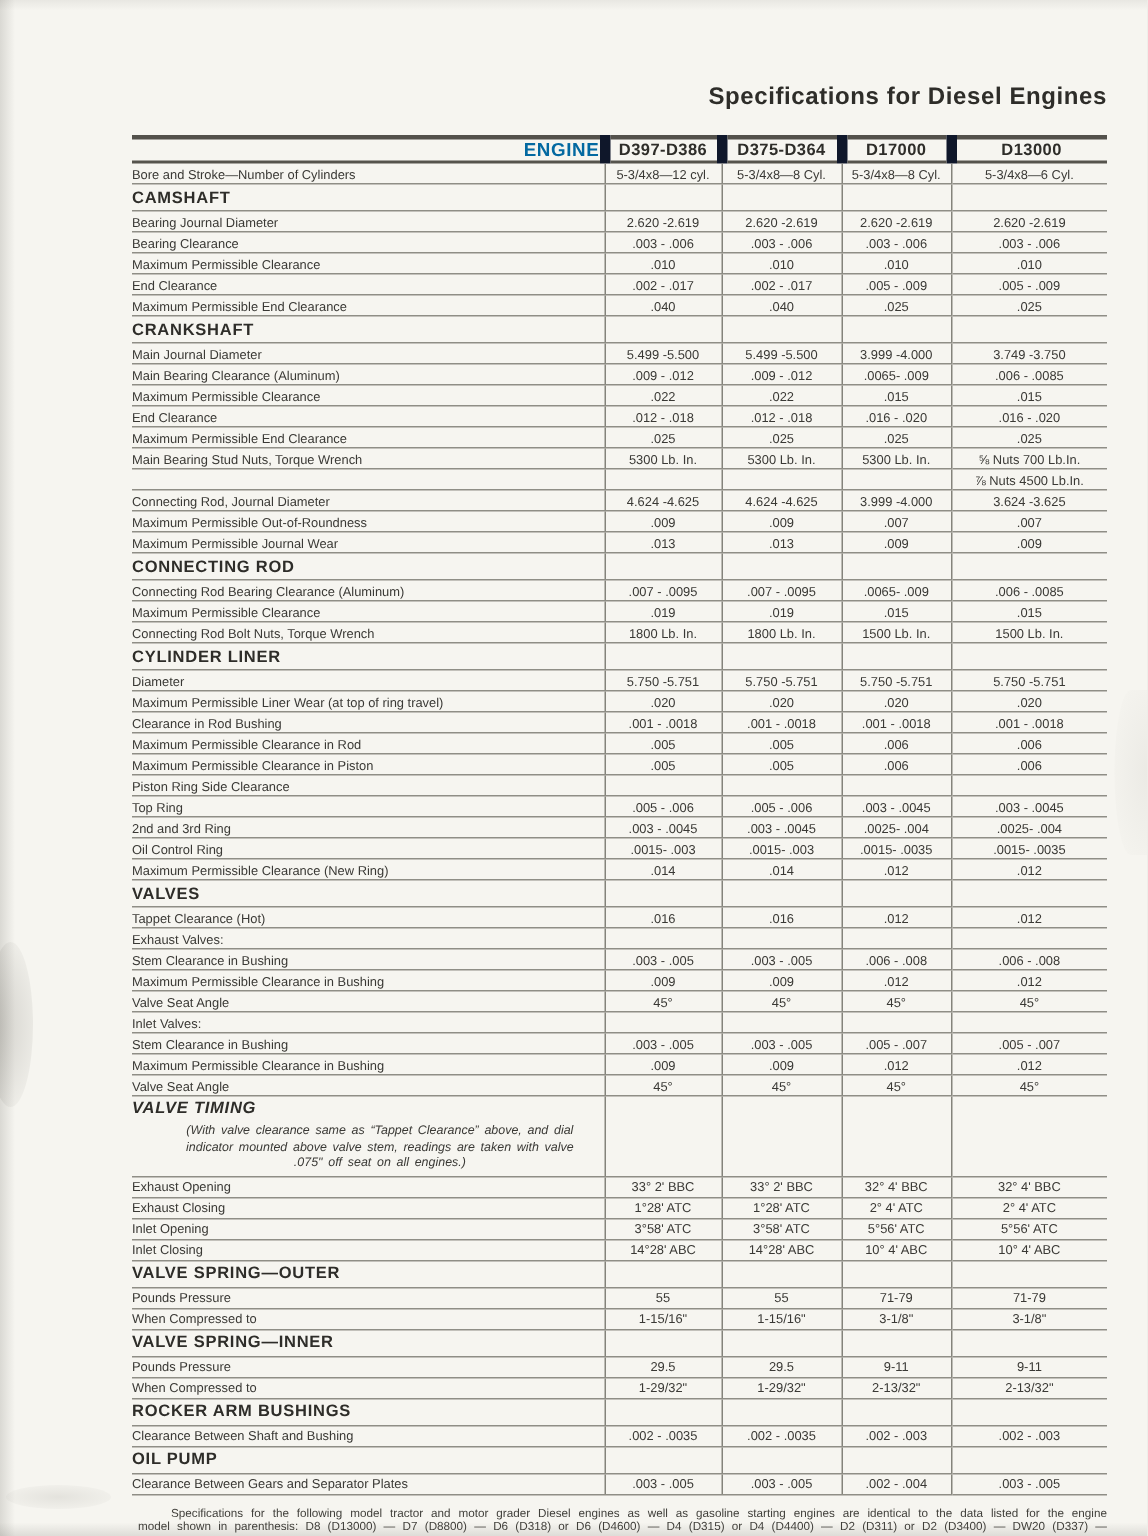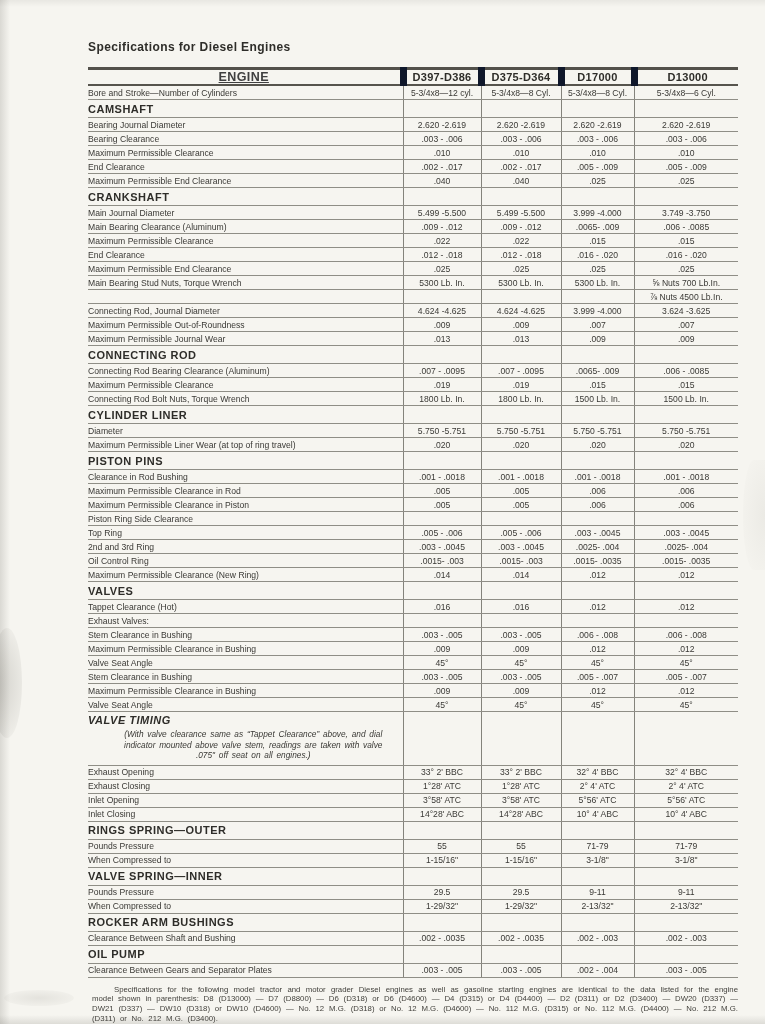--- a/index.html
+++ b/index.html
@@ -16,34 +16,34 @@
   .scan-bottom{position:absolute;left:0;bottom:0;width:100%;height:9px;
     background:linear-gradient(to top, rgba(70,68,62,.14), rgba(70,68,62,0));pointer-events:none;}
   .smudge-mid{position:absolute;left:-8px;top:628px;width:30px;height:110px;border-radius:50%;
     background:radial-gradient(ellipse at left, rgba(95,92,84,.28), rgba(95,92,84,0));pointer-events:none;}
   .smudge-corner{position:absolute;left:4px;bottom:18px;width:70px;height:16px;border-radius:50%;
     background:radial-gradient(ellipse at center, rgba(95,92,84,.12), rgba(95,92,84,0));pointer-events:none;}
   .curl-right{position:absolute;right:0px;top:460px;width:22px;height:110px;border-radius:50% 0 0 50%;
     background:radial-gradient(ellipse at right, rgba(95,92,84,.07), rgba(95,92,84,0));pointer-events:none;}
 
   .title{
-    margin:0;padding:40px 0 0 0;margin-left:88px;width:650px;
-    text-align:left;font-size:12px;font-weight:bold;letter-spacing:.4px;color:#2e2d29;
+    margin:16px;padding:40px 0 0 0;margin-left:88px;width:650px;
+    text-align:right;font-size:16px;font-weight:bold;letter-spacing:.4px;color:#2e2d29;
   }
 
   table.spec{
     border-collapse:collapse;table-layout:fixed;
     margin:13px 0 0 88px;width:650px;
     border-top:3px solid #53514b;
   }
   .spec th,.spec td{padding:0;vertical-align:middle;overflow:hidden;white-space:nowrap;}
   .spec td{border-bottom:1px solid #8f8e86;}
   .hcell-engine{
-    font-size:12.5px;font-weight:bold;text-align:center;letter-spacing:.4px;
-    padding:4px 0 3px 2px;color:#404040;border-bottom:2px solid #56544d;text-decoration:underline;
+    font-size:12.5px;font-weight:bold;text-align:right;letter-spacing:.4px;
+    padding:4px 0 3px 2px;color:#0369a1;border-bottom:2px solid #56544d;
   }
   .hcell{
     font-size:11px;font-weight:bold;text-align:center;letter-spacing:.3px;
     border-left:7px solid #0f172a;border-bottom:2px solid #56544d;color:#2e2d29;
   }
   .lcell{font-size:8.6px;line-height:12px;height:13px;color:#3a3935;text-align:left;}
   .vcell{
     border-left:1px solid #84837b;text-align:center;
     font-size:8.6px;line-height:12px;height:13px;color:#3a3935;
   }
@@ -264,27 +264,20 @@
           <td class="vcell">5.750 -5.751</td>
           <td class="vcell">5.750 -5.751</td>
         </tr>
         <tr class="data">
           <td class="lcell ind2">Maximum Permissible Liner Wear (at top of ring travel)</td>
           <td class="vcell">.020</td>
           <td class="vcell">.020</td>
           <td class="vcell">.020</td>
           <td class="vcell">.020</td>
         </tr>
-        <tr class="section">
-          <td class="lcell ind1">PISTON PINS</td>
-          <td class="vcell"></td>
-          <td class="vcell"></td>
-          <td class="vcell"></td>
-          <td class="vcell"></td>
-        </tr>
         <tr class="data">
           <td class="lcell ind2">Clearance in Rod Bushing</td>
           <td class="vcell">.001 - .0018</td>
           <td class="vcell">.001 - .0018</td>
           <td class="vcell">.001 - .0018</td>
           <td class="vcell">.001 - .0018</td>
         </tr>
         <tr class="data">
           <td class="lcell ind2">Maximum Permissible Clearance in Rod</td>
           <td class="vcell">.005</td>
@@ -370,20 +363,27 @@
           <td class="vcell">.012</td>
         </tr>
         <tr class="data">
           <td class="lcell ind3">Valve Seat Angle</td>
           <td class="vcell">45°</td>
           <td class="vcell">45°</td>
           <td class="vcell">45°</td>
           <td class="vcell">45°</td>
         </tr>
         <tr class="data">
+          <td class="lcell ind2">Inlet Valves:</td>
+          <td class="vcell"></td>
+          <td class="vcell"></td>
+          <td class="vcell"></td>
+          <td class="vcell"></td>
+        </tr>
+        <tr class="data">
           <td class="lcell ind3">Stem Clearance in Bushing</td>
           <td class="vcell">.003 - .005</td>
           <td class="vcell">.003 - .005</td>
           <td class="vcell">.005 - .007</td>
           <td class="vcell">.005 - .007</td>
         </tr>
         <tr class="data">
           <td class="lcell ind3">Maximum Permissible Clearance in Bushing</td>
           <td class="vcell">.009</td>
           <td class="vcell">.009</td>
@@ -429,21 +429,21 @@
           <td class="vcell">5°56' ATC</td>
         </tr>
         <tr class="data">
           <td class="lcell ind2">Inlet Closing</td>
           <td class="vcell">14°28' ABC</td>
           <td class="vcell">14°28' ABC</td>
           <td class="vcell">10° 4' ABC</td>
           <td class="vcell">10° 4' ABC</td>
         </tr>
         <tr class="section">
-          <td class="lcell ind1">RINGS SPRING—OUTER</td>
+          <td class="lcell ind1">VALVE SPRING—OUTER</td>
           <td class="vcell"></td>
           <td class="vcell"></td>
           <td class="vcell"></td>
           <td class="vcell"></td>
         </tr>
         <tr class="data">
           <td class="lcell ind2">Pounds Pressure</td>
           <td class="vcell">55</td>
           <td class="vcell">55</td>
           <td class="vcell">71-79</td>

